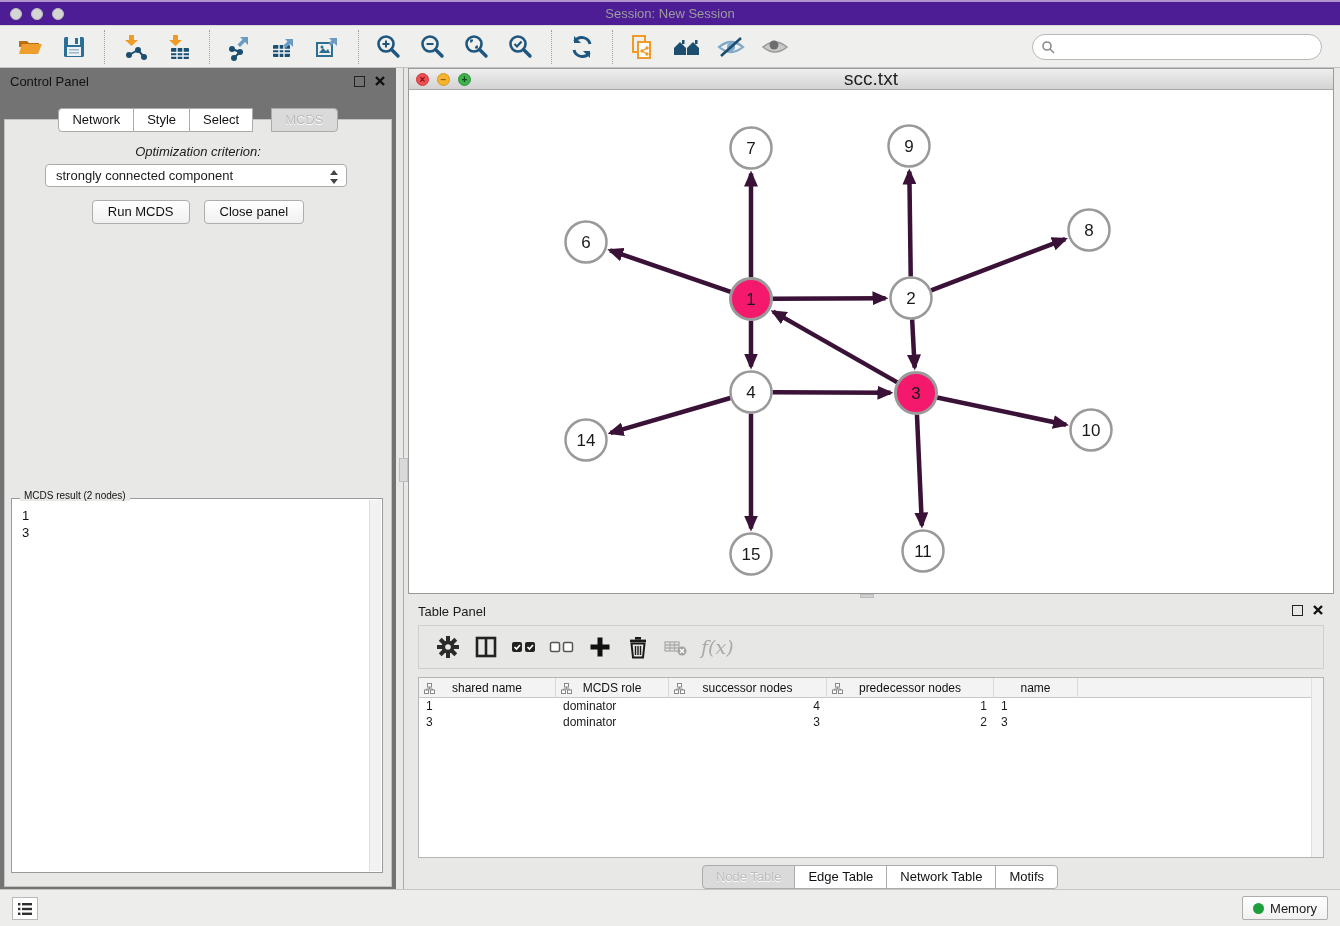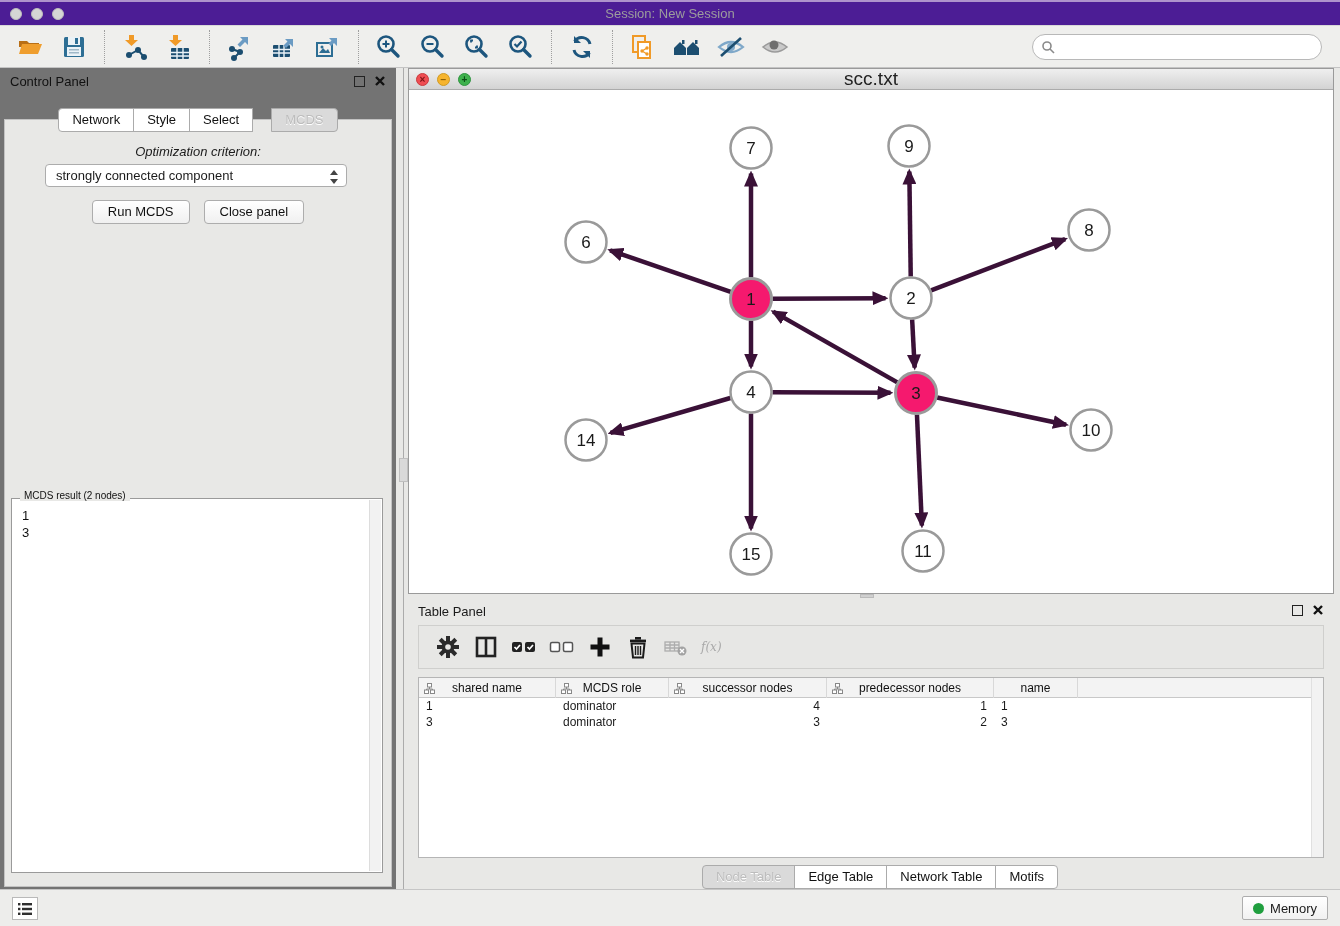--- a/index.html
+++ b/index.html
@@ -64,21 +64,21 @@
   .mac.yellow{ background:#F6B42E; border:1px solid #D09A23; color:#8a5d05; }
   .mac.green{ background:#3EB14C; border:1px solid #2F9440; color:#0d4d17; }
   #graph-area{ position:relative; width:924px; height:503px; background:#fff; overflow:hidden; }
   #h-grip{ position:absolute; left:860px; top:592px; width:14px; height:4px; background:#D0D0D0; border:1px solid #BBB; }
   
   #table-panel{ position:absolute; left:408px; top:597px; width:926px; height:290px; background:#E8E8E6; }
   #tp-header{ position:relative; height:24px; display:flex; align-items:center; padding:0 10px; }
   #tp-toolbar{ position:absolute; left:10px; right:10px; top:26px; height:44px; background:#E7E7E5;
     border:1px solid #CFCFCD; display:flex; align-items:center; padding:0 10px; }
   .tt-icon{ width:28px; height:28px; margin:0 5px; display:flex; align-items:center; justify-content:center; }
-  .fx-label{ font-family:"DejaVu Serif", serif; font-style:italic; font-size:12px; color:#A9A9A9; margin-left:6px;}
+  .fx-label{ font-family:"DejaVu Serif", serif; font-style:italic; font-size:19px; color:#A9A9A9; margin-left:6px;}
   #data-table{ position:absolute; left:10px; right:10px; top:78px; height:181px; background:#fff; border:1px solid #B5B5B5; overflow:hidden;}
   #tbl-scroll{ position:absolute; right:0; top:0; bottom:0; width:12px; background:#F2F2F2; border-left:1px solid #E0E0E0;}
   .thead{ display:flex; height:20px; background:#F3F3F3; border-bottom:1px solid #C8C8C8; }
   .th{ position:relative; display:flex; align-items:center; justify-content:center; font-size:12px; color:#111;
     border-right:1px solid #D8D8D8; height:20px; }
   .th svg{ position:absolute; left:5px; top:5px; }
   .trow{ display:flex; height:16px; font-size:12px; }
   .td{ padding:1px 7px 0; white-space:nowrap; overflow:hidden; }
   .td.right{ text-align:right; }
   #tp-tabs{ position:absolute; left:0; right:0; top:266px; display:flex; justify-content:center; }

